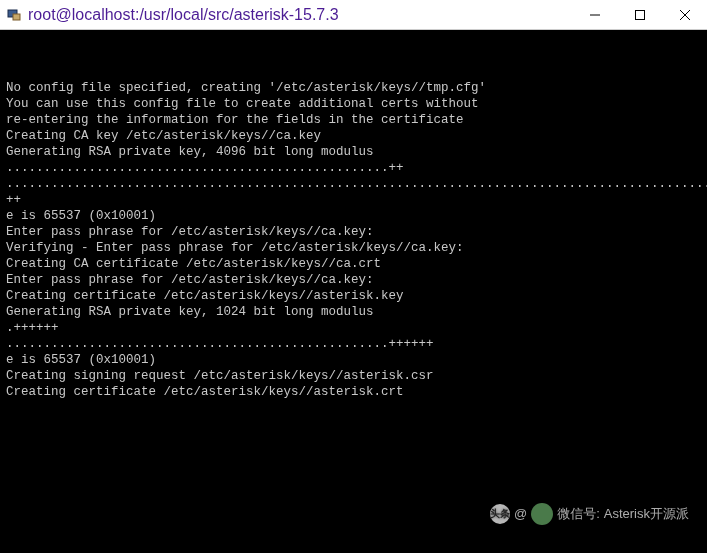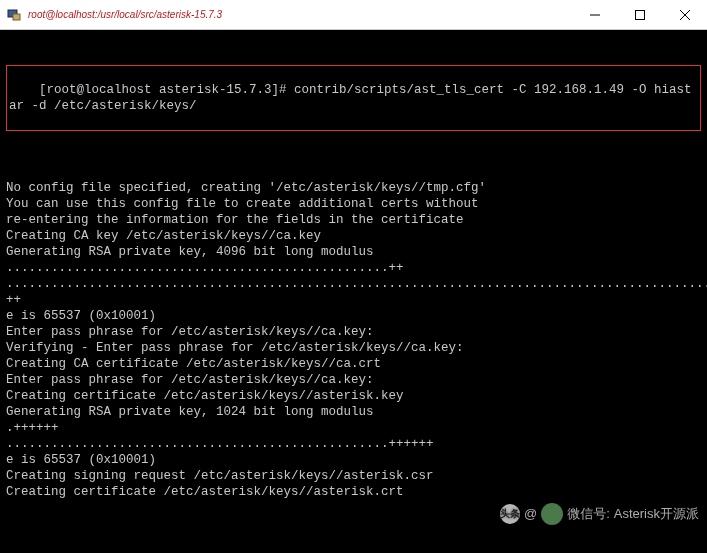--- a/index.html
+++ b/index.html
@@ -18,24 +18,23 @@
       display: flex;
       align-items: center;
       padding-left: 6px;
     }
     .titlebar .icon {
       width: 16px; height: 16px;
       display: inline-flex; align-items: center; justify-content: center;
       margin-right: 6px;
     }
     .titlebar .title {
-      font-size: 10px;
-      color: #b91c1c;
+      font-size: 16px;
+      color: #4c1d95;
       flex: 1;
-      font-style: italic;
     }
     .titlebar .controls {
       display: flex;
       height: 100%;
     }
     .titlebar .ctrl {
       width: 45px;
       height: 100%;
       display: flex;
       align-items: center;
@@ -59,21 +58,21 @@
       word-break: break-all;
     }
     .terminal .line { white-space: pre-wrap; word-break: break-all; }
     .highlight-box {
       border: 1px solid #d33;
       padding: 0 2px;
       margin: 1px 0;
     }
     .watermark {
       position: absolute;
-      right: 8px;
+      right: 18px;
       bottom: 28px;
       color: rgba(220,220,220,0.78);
       font-family: sans-serif;
       font-size: 13px;
       display: flex;
       align-items: center;
       gap: 4px;
       text-shadow: 0 0 3px rgba(0,0,0,0.6);
     }
     .watermark .wm-circle {
@@ -113,23 +112,20 @@
     <div class="ctrl">
       <svg width="10" height="10">
           <line x1="0" y1="0" x2="10" y2="10"></line>
           <line x1="10" y1="0" x2="0" y2="10"></line>
         </svg>
     </div>
   </div>
 </div>
 
 <div class="terminal">
-  <div class="highlight-box">
-    <span class="line">[root@localhost asterisk-15.7.3]# contrib/scripts/ast_tls_cert -C 192.168.1.49 -O hiastar -d /etc/asterisk/keys/</span>
-  </div>
   <div id="lines-post"><div class="line">&nbsp;</div><div class="line">No config file specified, creating '/etc/asterisk/keys//tmp.cfg'</div><div class="line">You can use this config file to create additional certs without</div><div class="line">re-entering the information for the fields in the certificate</div><div class="line">Creating CA key /etc/asterisk/keys//ca.key</div><div class="line">Generating RSA private key, 4096 bit long modulus</div><div class="line">...................................................++</div><div class="line">............................................................................................................................................................................++</div><div class="line">e is 65537 (0x10001)</div><div class="line">Enter pass phrase for /etc/asterisk/keys//ca.key:</div><div class="line">Verifying - Enter pass phrase for /etc/asterisk/keys//ca.key:</div><div class="line">Creating CA certificate /etc/asterisk/keys//ca.crt</div><div class="line">Enter pass phrase for /etc/asterisk/keys//ca.key:</div><div class="line">Creating certificate /etc/asterisk/keys//asterisk.key</div><div class="line">Generating RSA private key, 1024 bit long modulus</div><div class="line">.++++++</div><div class="line">...................................................++++++</div><div class="line">e is 65537 (0x10001)</div><div class="line">Creating signing request /etc/asterisk/keys//asterisk.csr</div><div class="line">Creating certificate /etc/asterisk/keys//asterisk.crt</div></div>
   
 
   <div class="watermark">
     <span class="wm-circle">头条</span>
     <span>@</span>
     <span class="wm-avatar"></span>
     <span>微信号:</span>
     <span>Asterisk开源派</span>
   </div>

